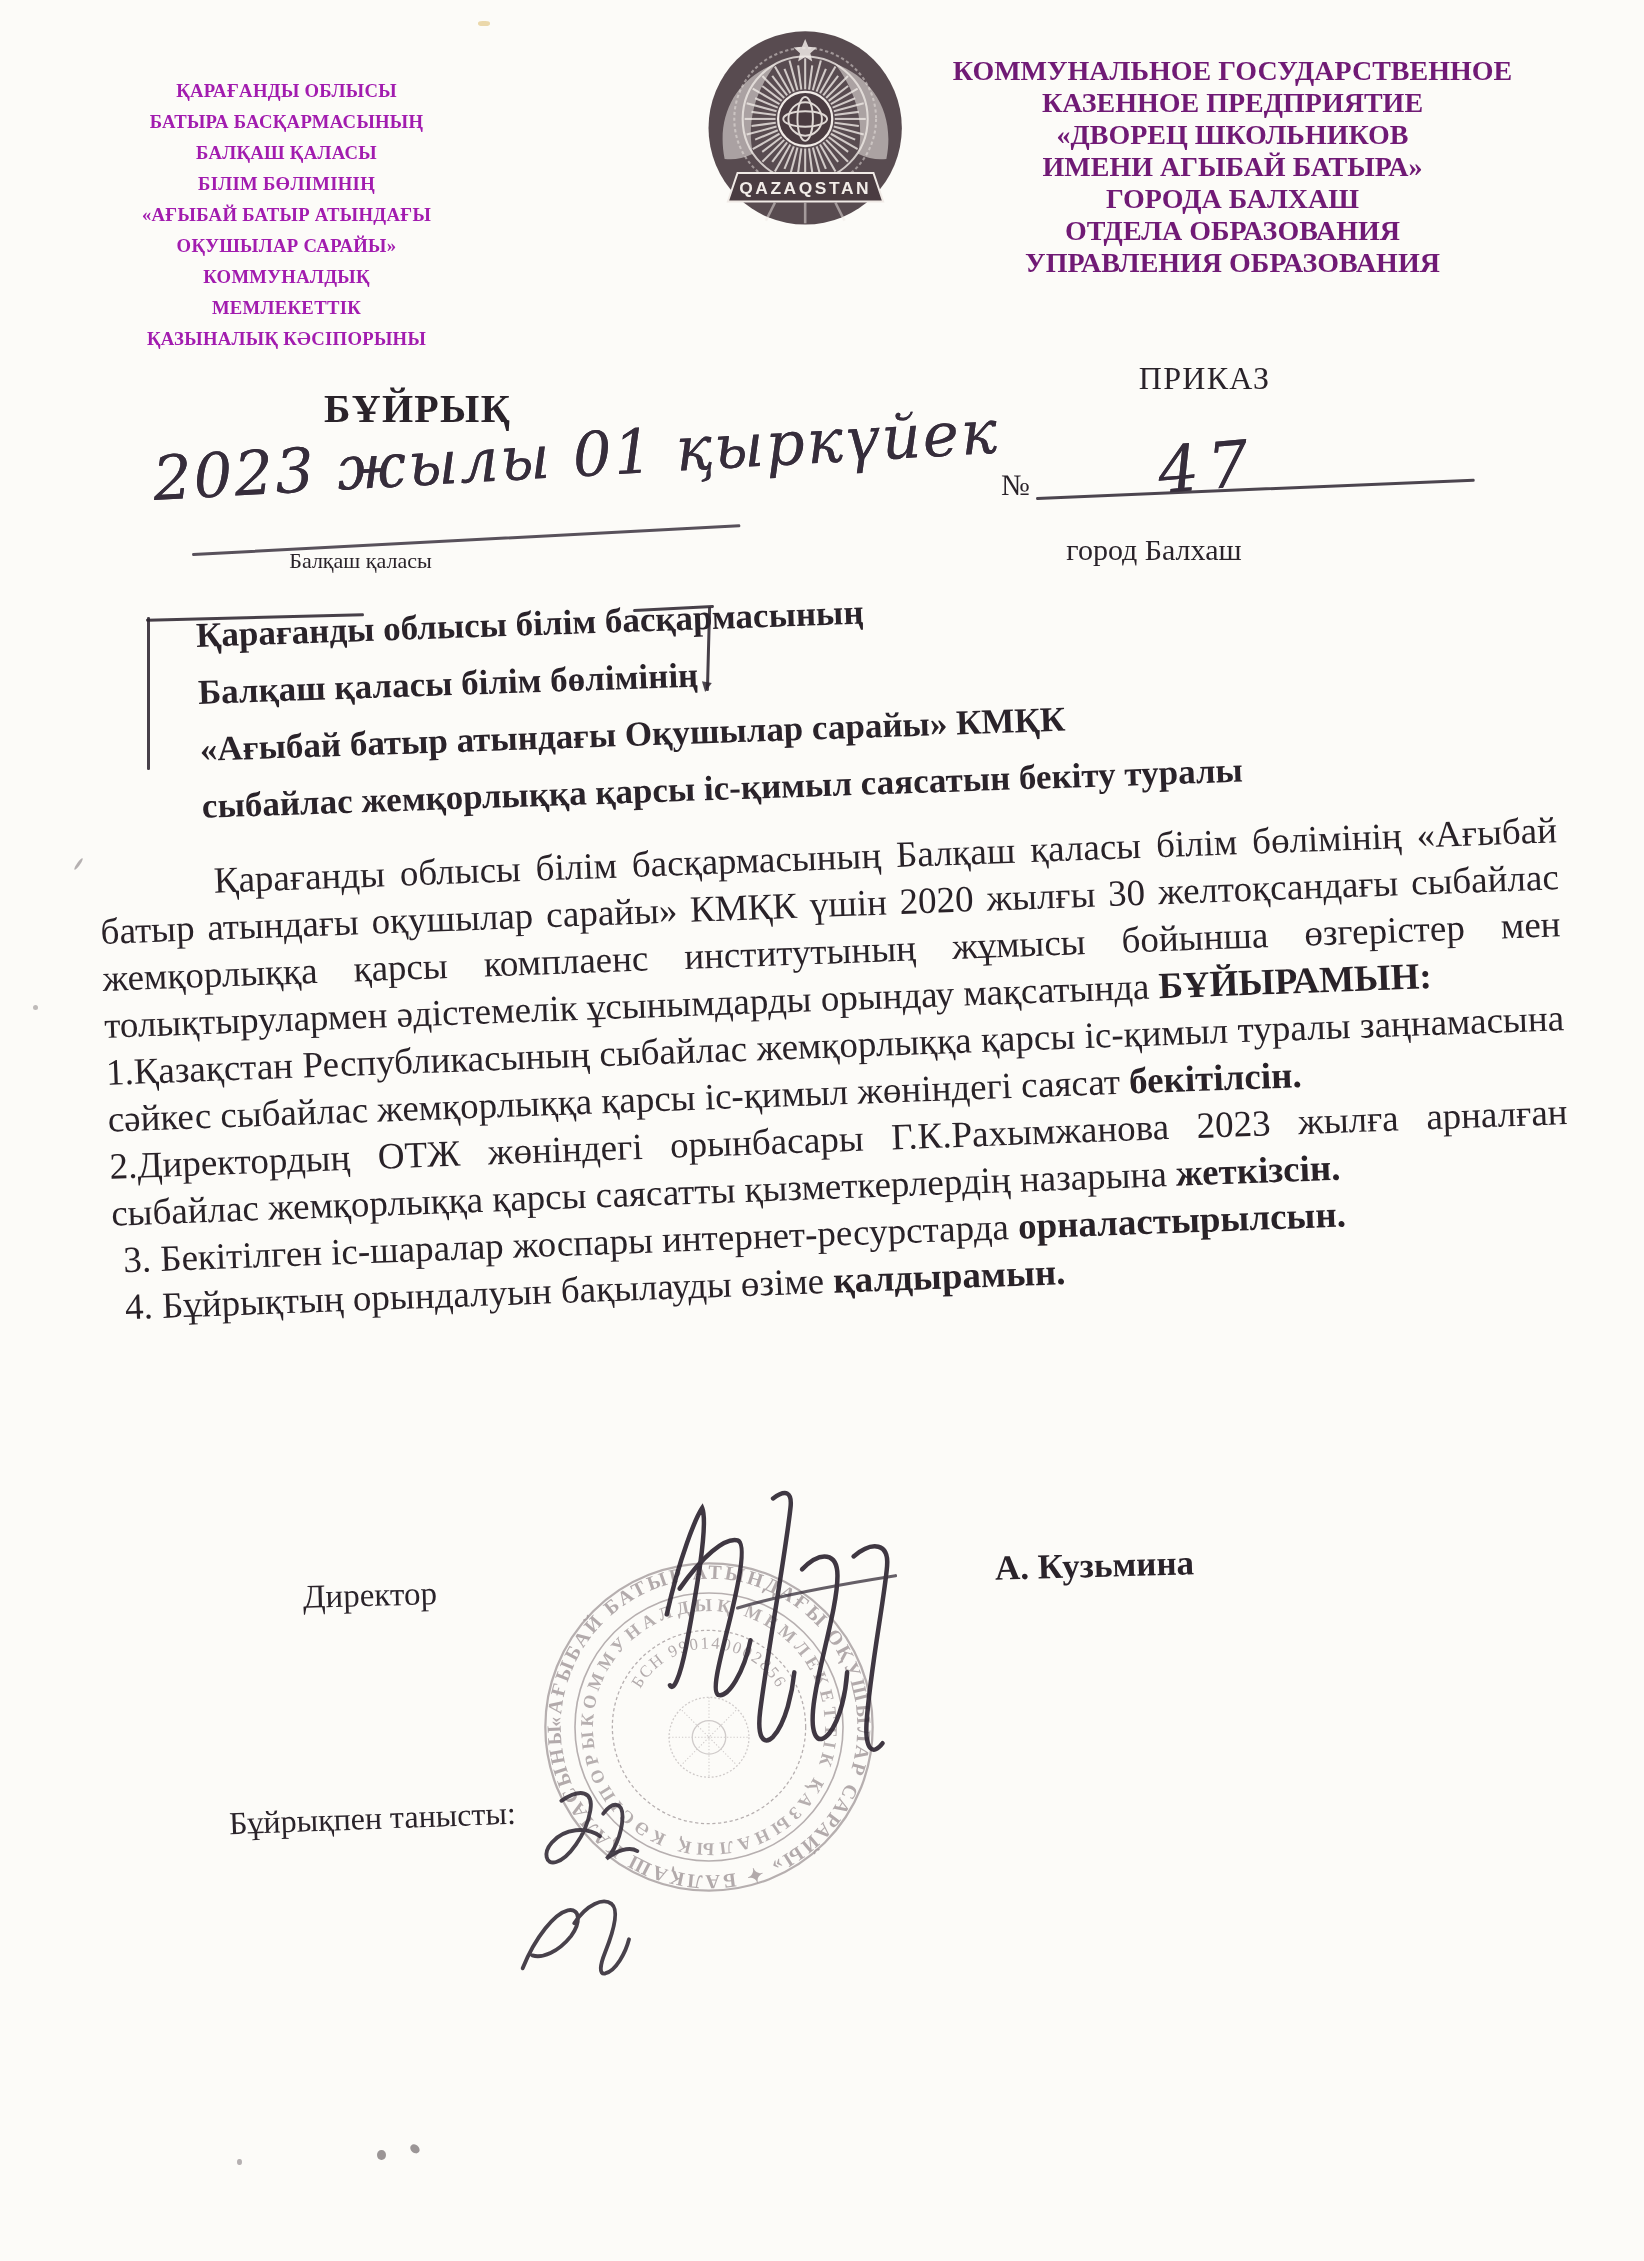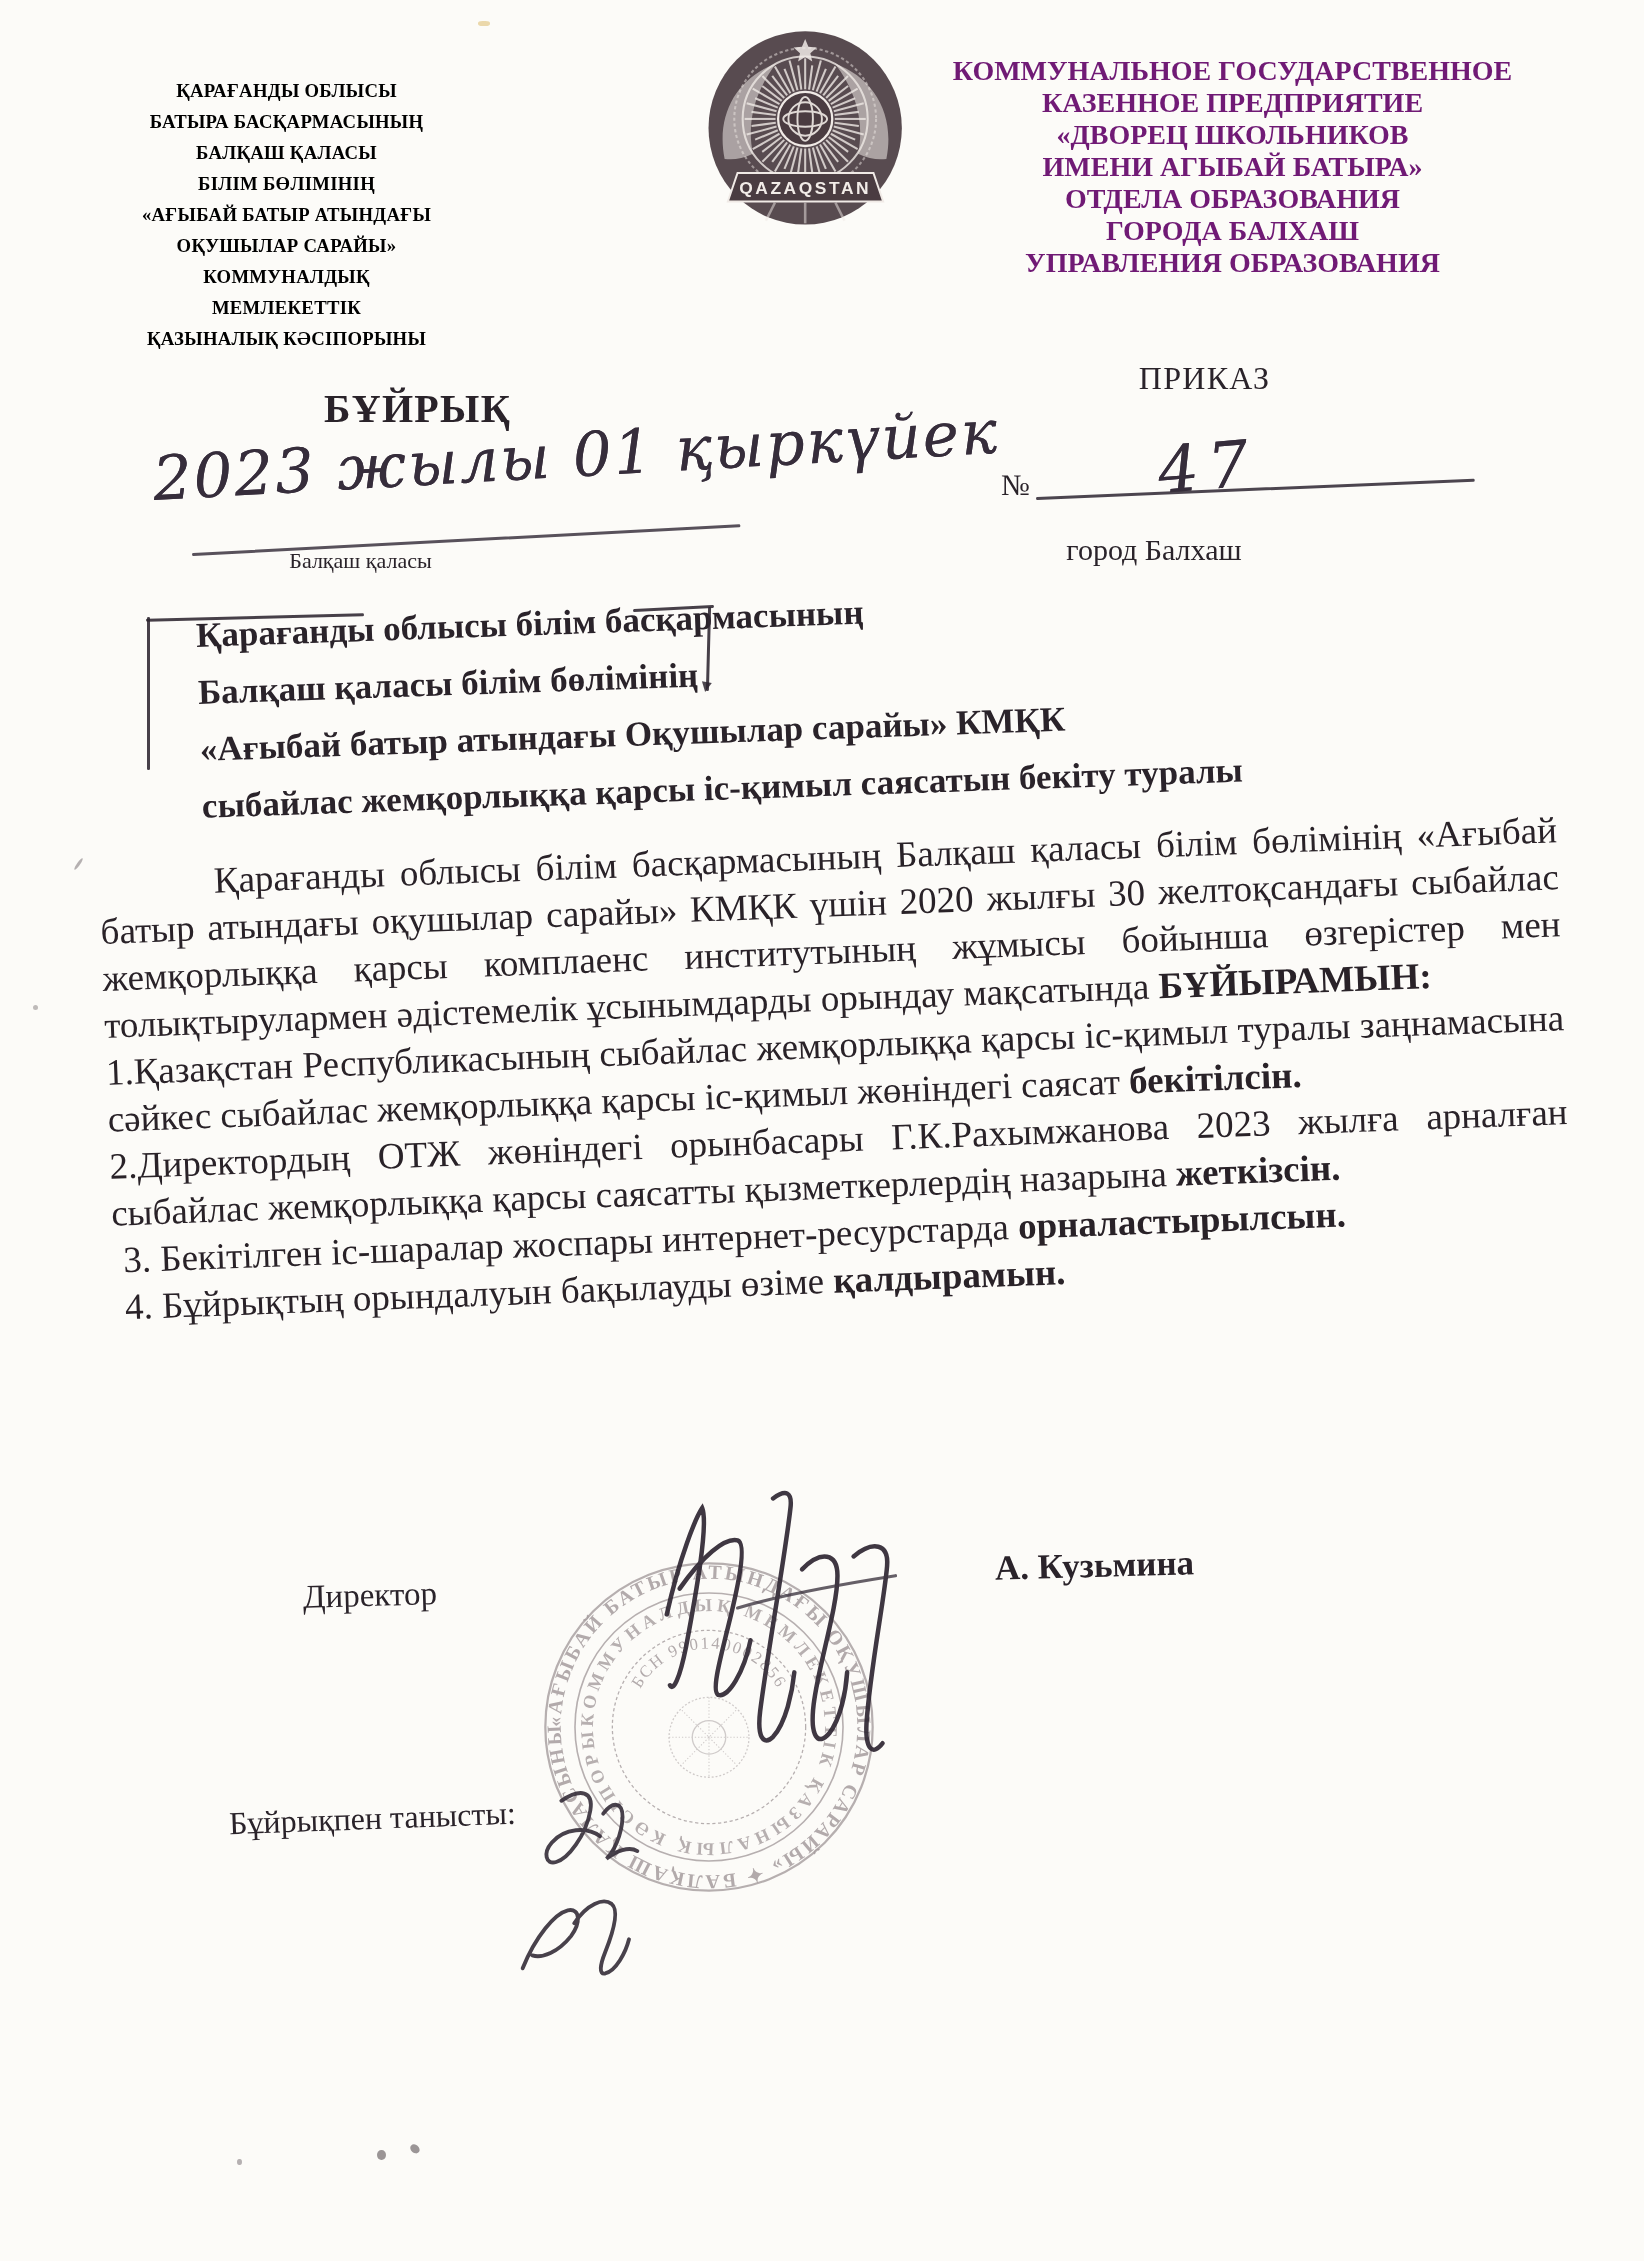--- a/index.html
+++ b/index.html
@@ -5,21 +5,21 @@
   html,body{margin:0;padding:0;background:#e9e7e2;}
   .page{
     position:relative;width:1644px;height:2261px;margin:0 auto;
     background:#fcfbf8;overflow:hidden;
     font-family:"Liberation Serif","DejaVu Serif",serif;
     color:#2a232a;
   }
   .abs{position:absolute;}
   
   .hleft{left:132px;top:75px;width:309px;text-align:center;
-    font-weight:bold;font-size:18.7px;line-height:31px;letter-spacing:0.3px;color:#000000;}
+    font-weight:bold;font-size:18.7px;line-height:31px;letter-spacing:0.3px;color:#a21caf;}
   .hright{left:907px;top:55px;width:651px;text-align:center;
     font-weight:bold;font-size:28px;line-height:32px;color:#701a75;}
   
   .emblem{left:704px;top:30px;width:203px;height:203px;}
   
   .title-kk{left:276px;top:385px;width:283px;text-align:center;
     font-size:40px;font-weight:bold;letter-spacing:1.3px;}
   .title-ru{left:1066px;top:360px;width:277px;text-align:center;
     font-size:32px;font-weight:normal;letter-spacing:1.3px;}
   
@@ -156,22 +156,22 @@
         <path d="M157 268 L157 300" fill="none"></path>
         <path d="M204 268 L218 296" fill="none"></path>
     </g>
   </svg>
 
   <div class="abs hright">
     <div>КОММУНАЛЬНОЕ ГОСУДАРСТВЕННОЕ</div>
     <div>КАЗЕННОЕ ПРЕДПРИЯТИЕ</div>
     <div>«ДВОРЕЦ ШКОЛЬНИКОВ</div>
     <div>ИМЕНИ АГЫБАЙ БАТЫРА»</div>
+    <div>ГОРОДА БАЛХАШ</div>
     <div>ОТДЕЛА ОБРАЗОВАНИЯ</div>
-    <div>ГОРОДА БАЛХАШ</div>
     <div>УПРАВЛЕНИЯ ОБРАЗОВАНИЯ</div>
   </div>
 
   <div class="abs title-kk">БҰЙРЫҚ</div>
   <div class="abs title-ru">ПРИКАЗ</div>
 
   <div class="abs hw hw-date">2023 жылы 01 қыркүйек</div>
   <div class="abs date-line"></div>
   <div class="abs place-kk">Балқаш қаласы</div>
 

